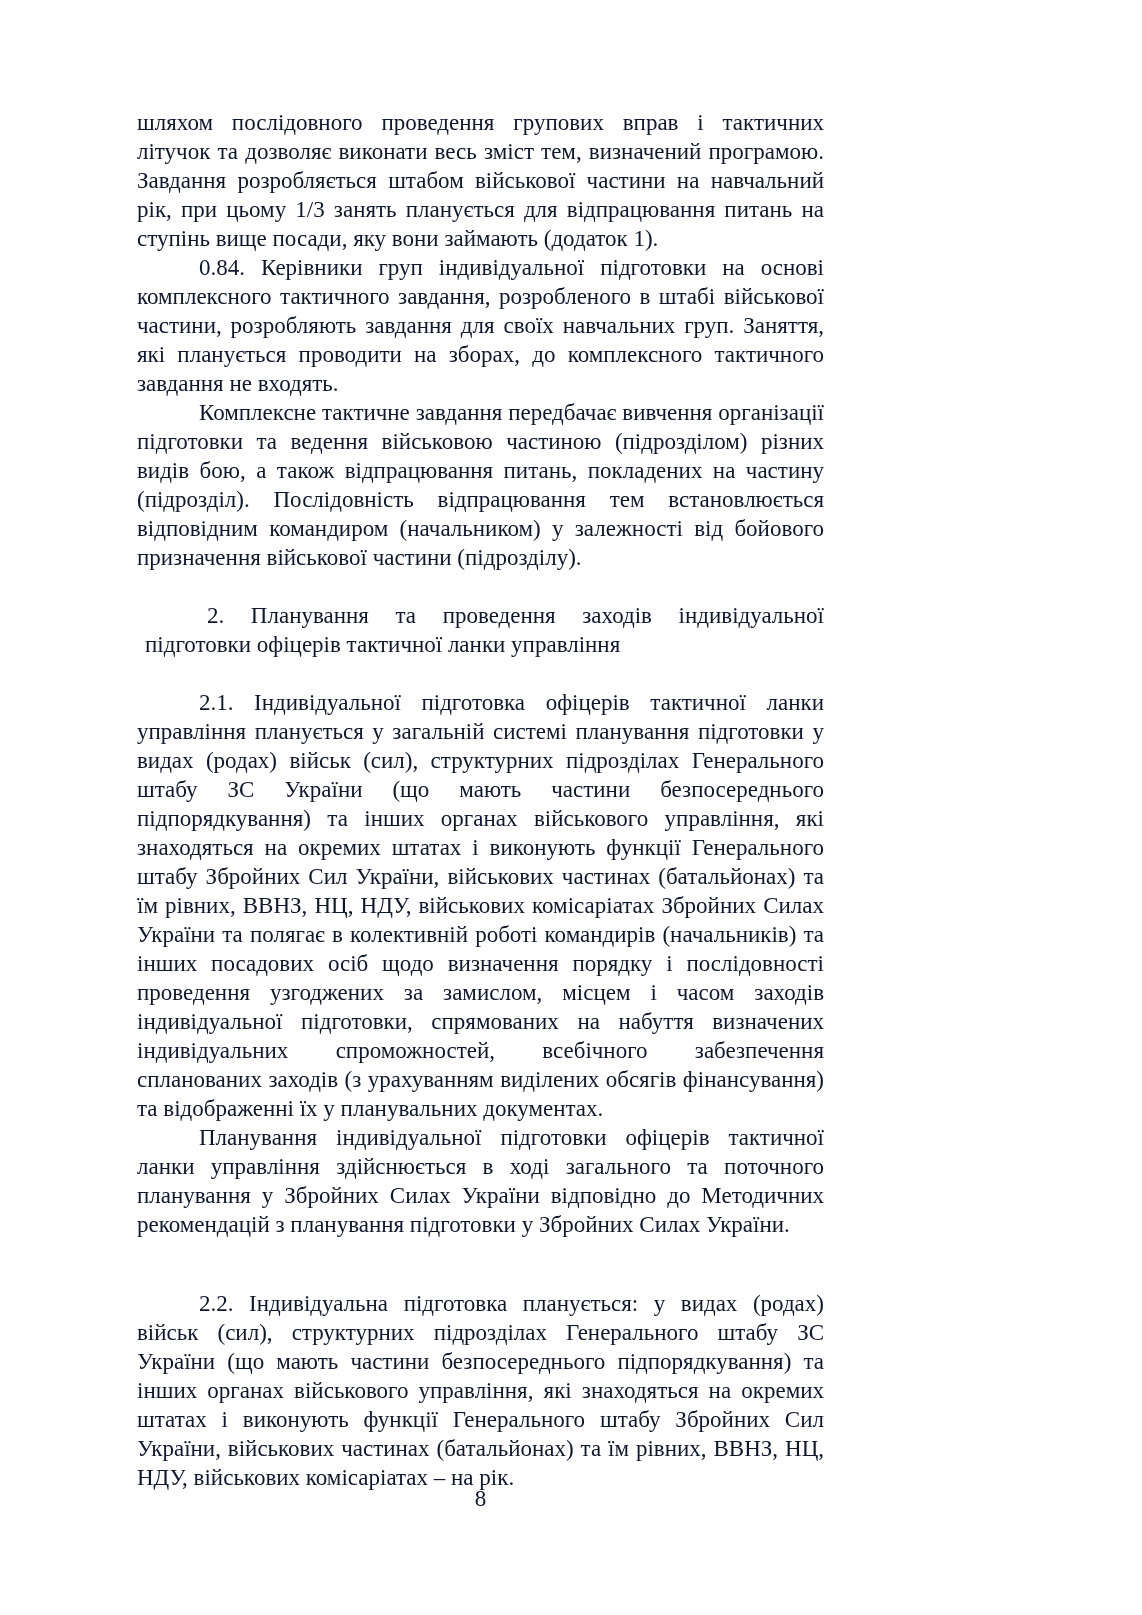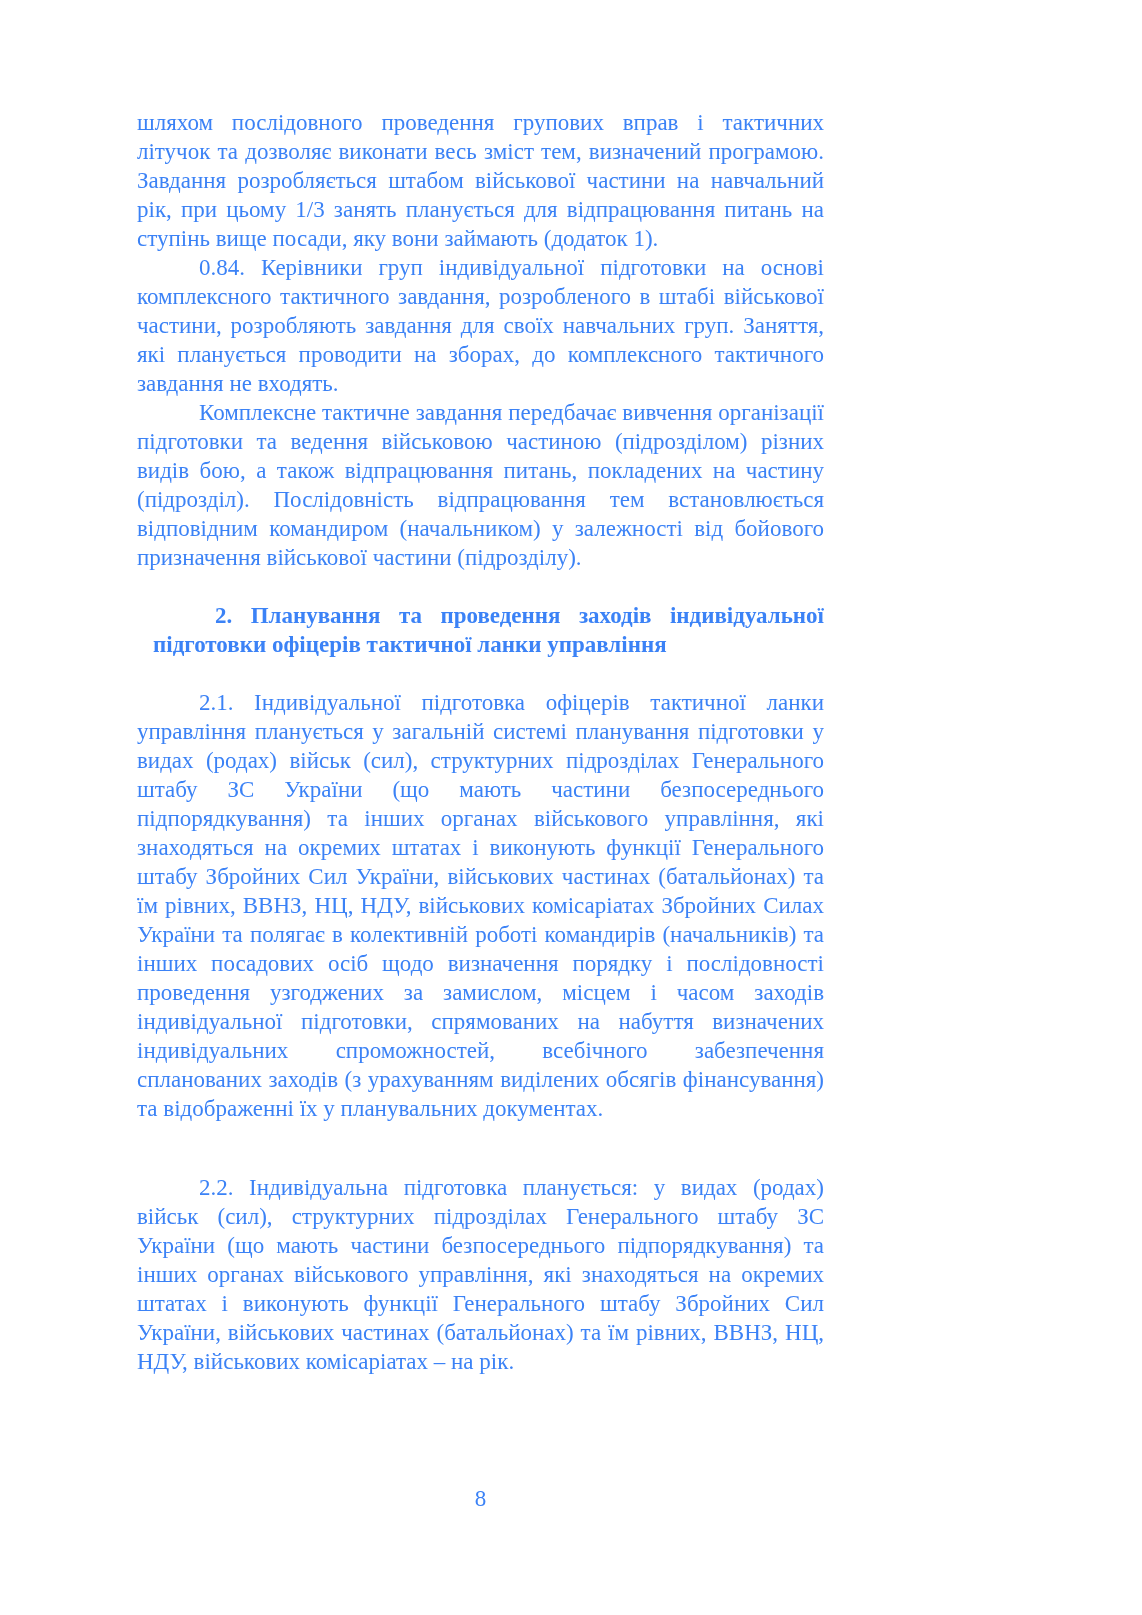--- a/index.html
+++ b/index.html
@@ -6,39 +6,39 @@
     margin: 0;
     padding: 0;
     background: #ffffff;
   }
   .page {
     position: relative;
     width: 988px;
     height: 1615px;
     box-sizing: border-box;
     background: #ffffff;
-    color: #3b82f6;
+    color: #0f172a;
     font-family: "Liberation Serif", serif;
     font-size: 23px;
     line-height: 29px;
     padding: 108px 164px 0 137px;
     overflow: hidden;
   }
   .para {
     margin: 0;
     text-align: justify;
     text-indent: 62px;
   }
   .para.no-indent {
     text-indent: 0;
   }
   .heading {
-    font-weight: bold;
+    font-weight: normal;
     font-size: 23px;
-    margin: 29px 0 29px 16px;
+    margin: 29px 0 29px 8px;
   }
   .gap-before {
     margin-top: 50px;
   }
   .page-number {
     position: absolute;
     left: 137px;
     right: 164px;
     top: 1484px;
     text-align: center;
@@ -53,18 +53,19 @@
   <p class="para no-indent">шляхом послідовного проведення групових вправ і тактичних літучок та дозволяє виконати весь зміст тем, визначений програмою. Завдання розробляється штабом військової частини на навчальний рік, при цьому 1/3 занять планується для відпрацювання питань на ступінь вище посади, яку вони займають (додаток 1).</p>
 
   <p class="para">0.84. Керівники груп індивідуальної підготовки на основі комплексного тактичного завдання, розробленого в штабі військової частини, розробляють завдання для своїх навчальних груп. Заняття, які планується проводити на зборах, до комплексного тактичного завдання не входять.</p>
 
   <p class="para">Комплексне тактичне завдання передбачає вивчення організації підготовки та ведення військовою частиною (підрозділом) різних видів бою, а також відпрацювання питань, покладених на частину (підрозділ). Послідовність відпрацювання тем встановлюється відповідним командиром (начальником) у залежності від бойового призначення військової частини (підрозділу).</p>
 
   <h2 class="para heading">2. Планування та проведення заходів індивідуальної підготовки офіцерів тактичної ланки управління</h2>
 
   <p class="para">2.1. Індивідуальної підготовка офіцерів тактичної ланки управління планується у загальній системі планування підготовки у видах (родах) військ (сил), структурних підрозділах Генерального штабу ЗС України (що мають частини безпосереднього підпорядкування) та інших органах військового управління, які знаходяться на окремих штатах і виконують функції Генерального штабу Збройних Сил України, військових частинах (батальйонах) та їм рівних, ВВНЗ, НЦ, НДУ, військових комісаріатах Збройних Силах України та полягає в колективній роботі командирів (начальників) та інших посадових осіб щодо визначення порядку і послідовності проведення узгоджених за замислом, місцем і часом заходів індивідуальної підготовки, спрямованих на набуття визначених індивідуальних спроможностей, всебічного забезпечення спланованих заходів (з урахуванням виділених обсягів фінансування) та відображенні їх у планувальних документах.</p>
 
+  <p class="para">Планування індивідуальної підготовки офіцерів тактичної ланки управління здійснюється в ході загального та поточного планування у Збройних Силах України відповідно до Методичних рекомендацій з планування підготовки у Збройних Силах України.</p>
 
   <p class="para gap-before">2.2. Індивідуальна підготовка планується: у видах (родах) військ (сил), структурних підрозділах Генерального штабу ЗС України (що мають частини безпосереднього підпорядкування) та інших органах військового управління, які знаходяться на окремих штатах і виконують функції Генерального штабу Збройних Сил України, військових частинах (батальйонах) та їм рівних, ВВНЗ, НЦ, НДУ, військових комісаріатах – на рік.</p>
 
   <div class="page-number">8</div>
 
 </div>
 
 </body></html>

